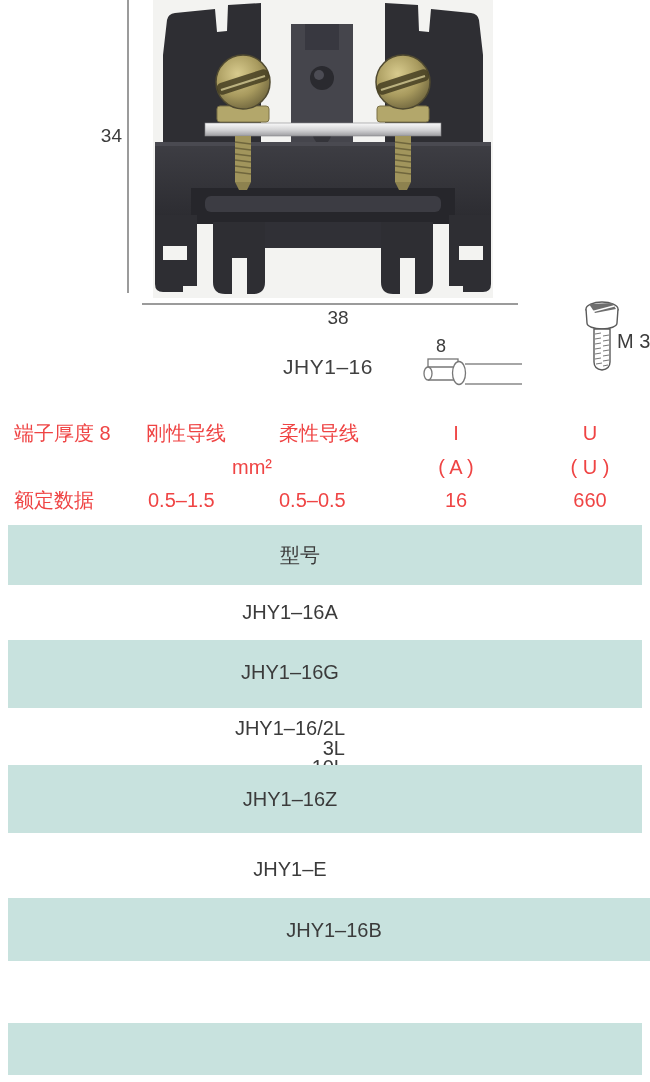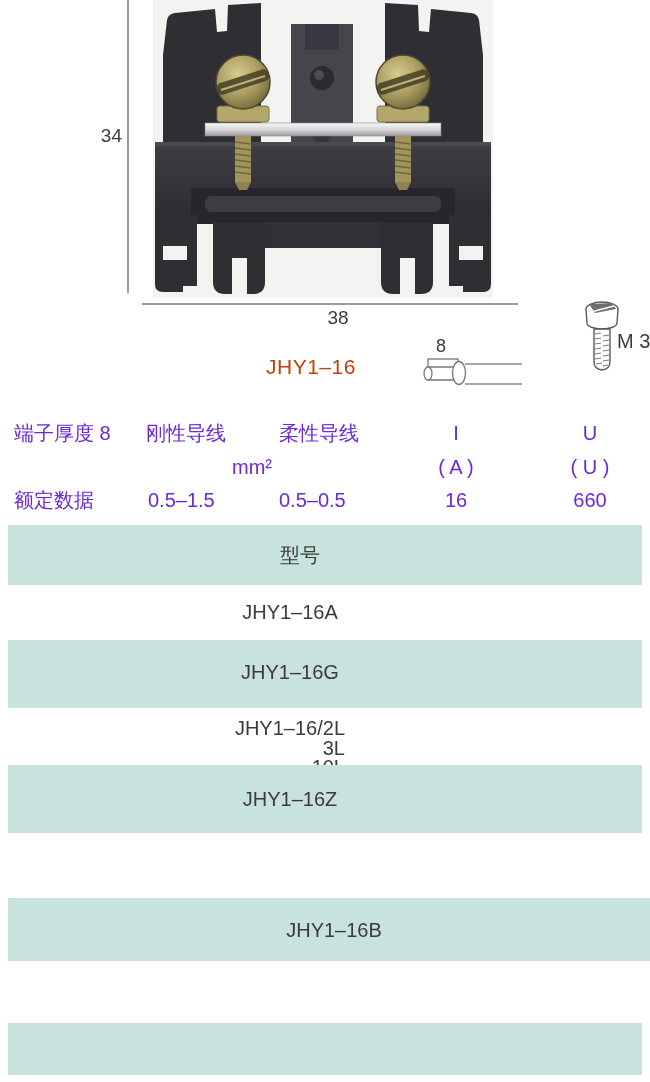--- a/index.html
+++ b/index.html
@@ -17,27 +17,27 @@
   
   .vdim-line { position:absolute; left:127px; top:0; width:2px; height:293px; background:#9b9b9b; }
   .hdim-line { position:absolute; left:142px; top:303px; width:376px; height:2px; background:#9b9b9b; }
   .dim-label { position:absolute; font-size:19px; color:#3c3c3c; }
   .dim-34 { left:92px; top:125px; width:30px; text-align:right; }
   .dim-38 { left:322px; top:307px; width:32px; text-align:center; }
   .dim-8  { left:433px; top:336px; width:16px; text-align:center; font-size:18px; }
   .screw-size { position:absolute; left:617px; top:330px; font-size:20px; color:#3c3c3c; white-space:nowrap; }
   .model-title {
     position:absolute; left:266px; top:354px; width:124px;
-    font-size:21px; line-height:26px; color:#c2410c; letter-spacing:0.5px;
+    text-align:center; font-size:21px; line-height:26px; color:#404040; letter-spacing:0.5px;
   }
   .photo-svg { position:absolute; left:153px; top:0; width:340px; height:300px; }
   .wire-svg  { position:absolute; left:414px; top:355px; width:112px; height:34px; }
   .screw-svg { position:absolute; left:582px; top:300px; width:40px; height:72px; }
   
-  .spec { position:absolute; font-size:20px; line-height:22px; color:#6d28d9; white-space:nowrap; }
+  .spec { position:absolute; font-size:20px; line-height:22px; color:#ef4444; white-space:nowrap; }
   .cc4 { left:411px; width:90px; text-align:center; }
   .cc5 { left:545px; width:90px; text-align:center; }
   .r1 { top:422px; } .r2 { top:456px; } .r3 { top:489px; }
   .unit-cell { left:207px; width:90px; text-align:center; }
   
   .mrow { position:absolute; left:8px; width:634px; }
   .striped { background:#c8e2de; }
   .mlabel {
     display:block; width:100%; box-sizing:border-box;
     text-align:center; padding-right:70px;
@@ -209,20 +209,23 @@
       <div>JHY1–16/2L</div>
       <div>3L</div>
       <div>10L</div>
     </div>
   </div>
 
   <div class="mrow striped" style="top:765px; height:68px;">
     <span class="mlabel" style="line-height:68px;">JHY1–16Z</span>
   </div>
 
+  <div class="mrow" style="top:833px; height:65px;">
+    <span class="mlabel" style="line-height:72px;">JHY1–E</span>
+  </div>
 
   <div class="mrow striped" style="top:898px; height:63px;padding-left:44px;">
     <span class="mlabel" style="line-height:65px;">JHY1–16B</span>
   </div>
 
 
   <div class="mrow striped" style="top:1023px; height:52px;">
     <span class="mlabel" style="line-height:52px;"></span>
   </div>
 

